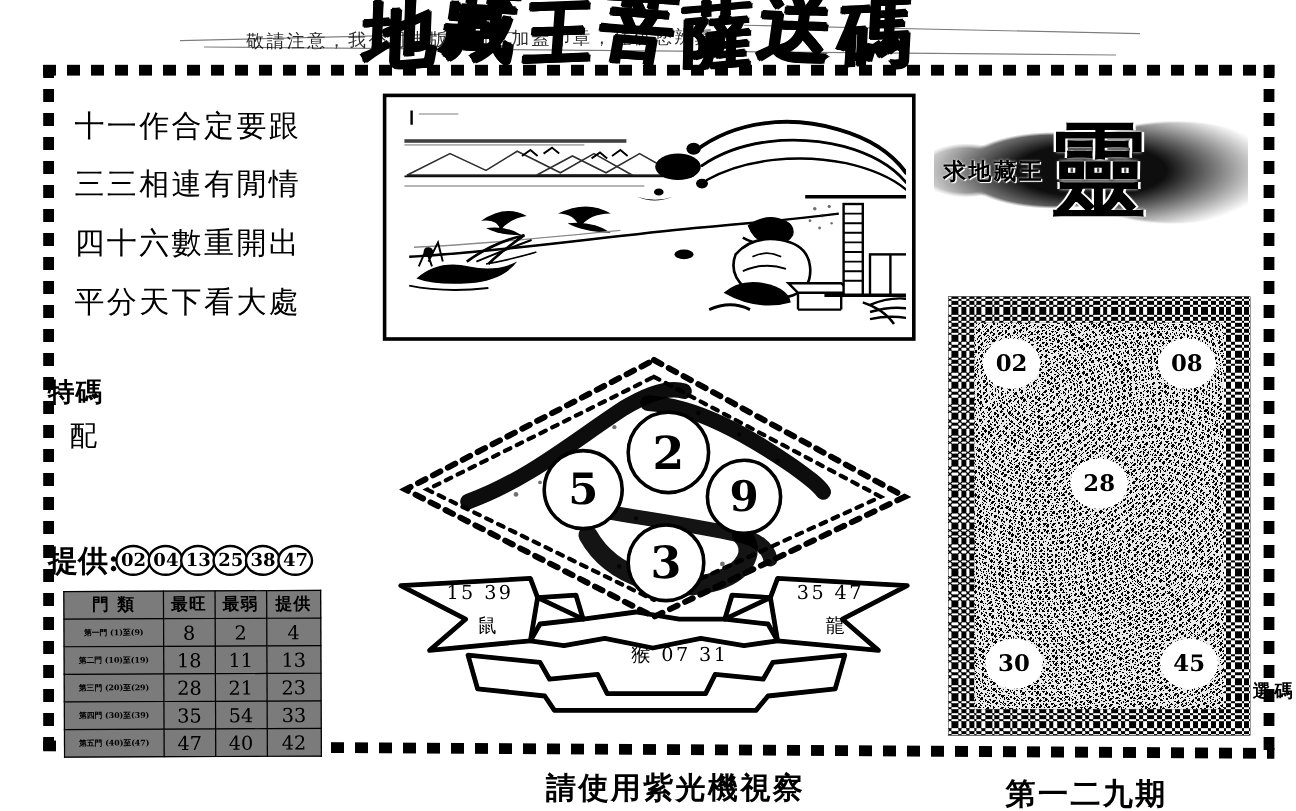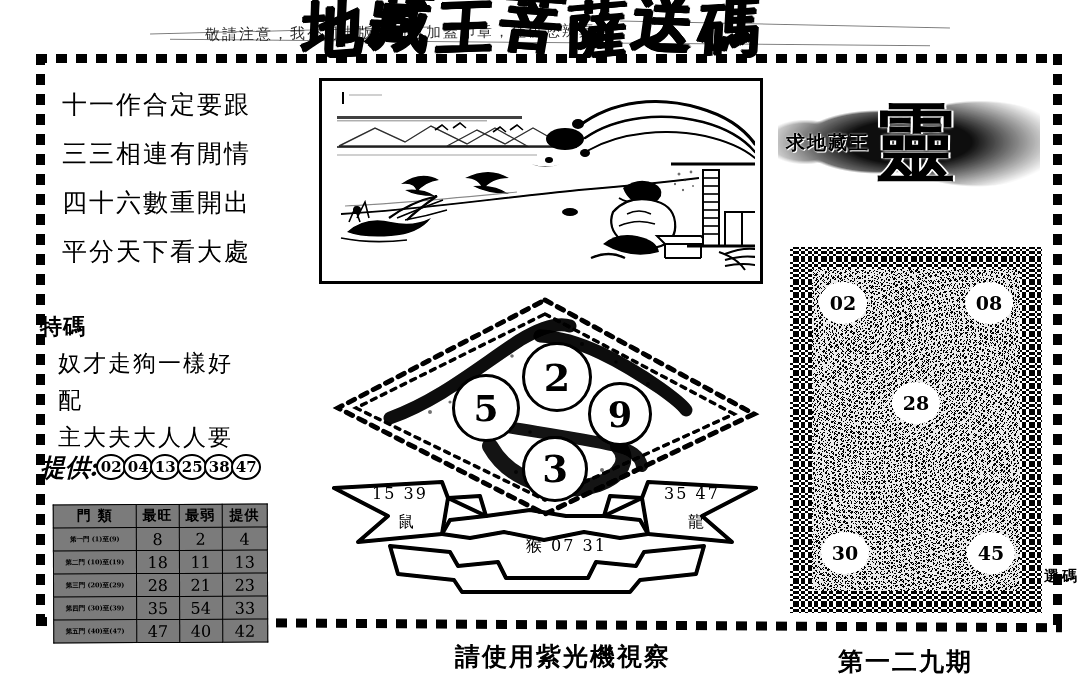--- a/index.html
+++ b/index.html
@@ -77,34 +77,34 @@
   .special-line{
     font-family:"DejaVu Serif","Liberation Serif",serif;
     font-size:23px;letter-spacing:2px;margin-left:18px;margin-top:6px;white-space:nowrap;
   }
   #supply-row{
     position:absolute;left:40px;top:452px;width:290px;height:30px;
     display:flex;align-items:center;
   }
   #supply-label{
     font-family:"DejaVu Serif","Liberation Serif",serif;
-    font-weight:bold;font-size:25px;letter-spacing:0px;font-style:italic;
+    font-weight:bold;font-size:25px;letter-spacing:0px;
   }
   #supply-nums{display:flex;align-items:center;}
   .supply-num{
     border:2px solid #000;border-radius:50%;
     font-family:"DejaVu Serif","Liberation Serif",serif;
     font-size:15px;font-weight:bold;
     height:22px;min-width:22px;padding:0 2px;
     display:flex;align-items:center;justify-content:center;
     margin-left:-3px;background:#fff;
   }
   
   #mtable{
-    position:absolute;left:53px;top:504px;width:215px;
+    position:absolute;left:53px;top:492px;width:215px;
     border-collapse:collapse;background:#3b82f6;
     transform:rotate(-0.25deg);
   }
   #mtable th,#mtable td{
     border:1px solid #000;text-align:center;
     font-family:"DejaVu Serif","Liberation Serif",serif;
   }
   #mtable th{
     font-size:14px;font-weight:bold;padding:2px 3px;letter-spacing:1px;
   }
@@ -233,23 +233,21 @@
 
 <div id="poem-block">
   <div class="poem-line">十一作合定要跟</div>
   <div class="poem-line">三三相連有閒情</div>
   <div class="poem-line">四十六數重開出</div>
   <div class="poem-line">平分天下看大處</div>
 </div>
 
 <div id="special-block">
   <div id="special-title">特碼</div>
-  <div class="special-line">奴才走狗一樣好</div>
   <div class="special-line">配</div>
-  <div class="special-line">主大夫大人人要</div>
 </div>
 
 <div id="supply-row">
   <span id="supply-label">提供:</span>
   <span id="supply-nums">
     <span class="supply-num">02</span>
     <span class="supply-num">04</span>
     <span class="supply-num">13</span>
     <span class="supply-num">25</span>
     <span class="supply-num">38</span>

